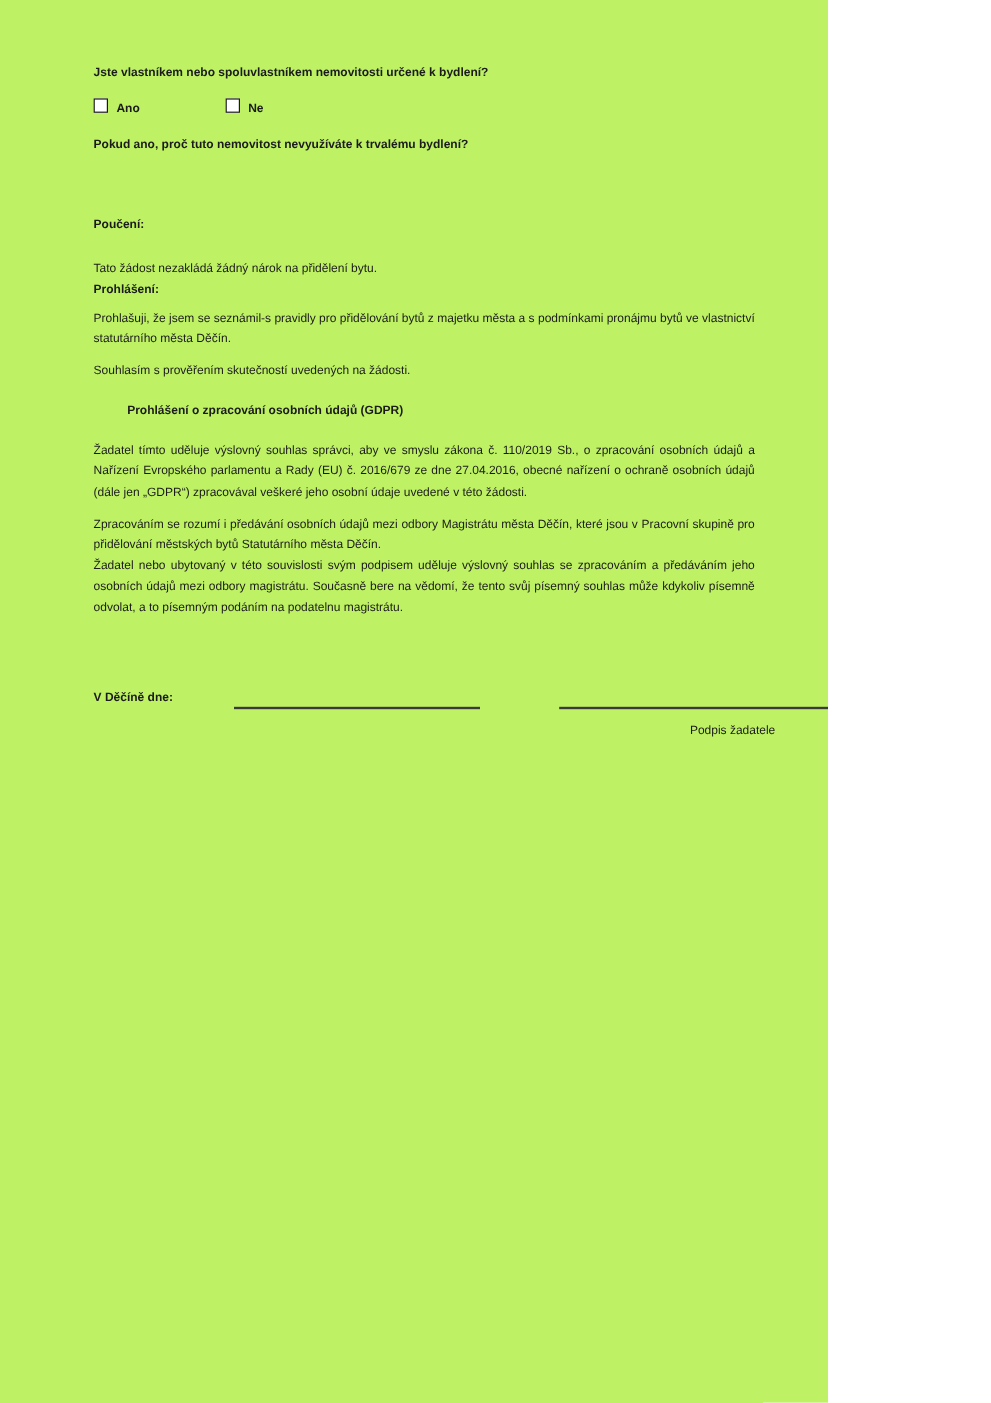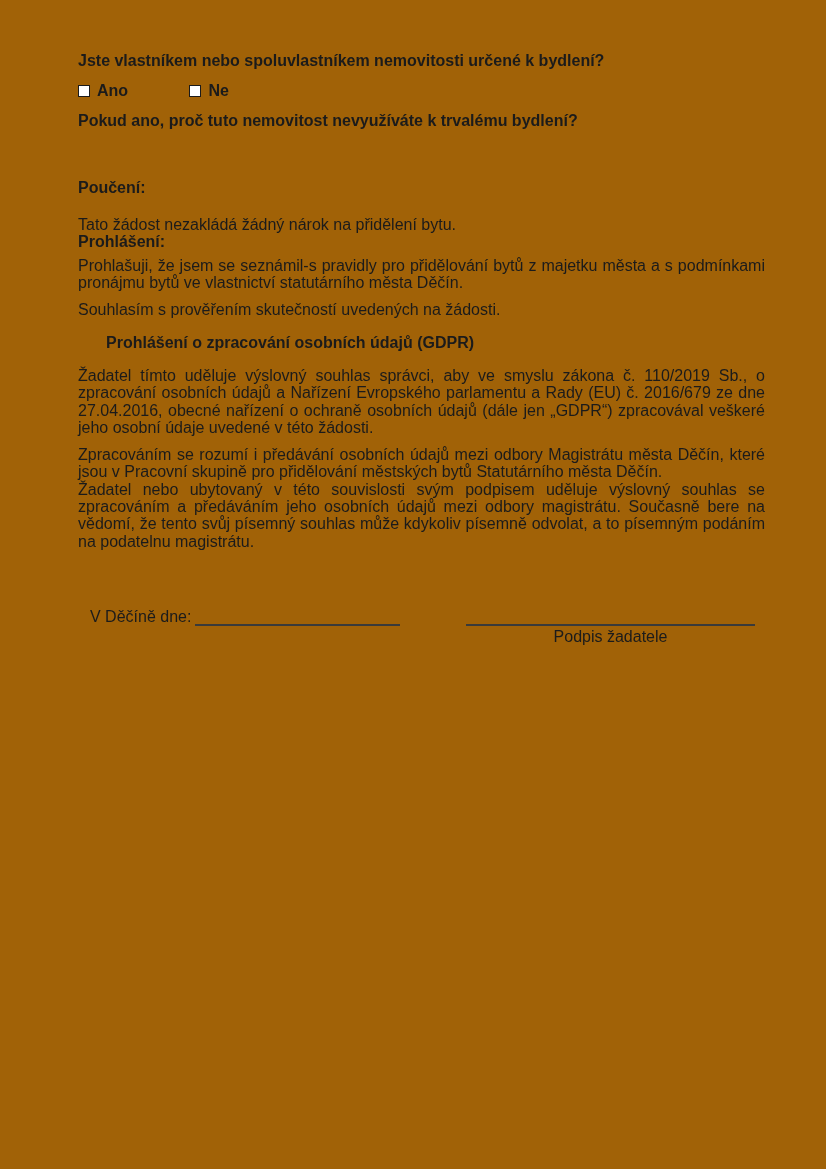--- a/index.html
+++ b/index.html
@@ -2,25 +2,25 @@
 <html lang="cs"><head>
 <meta charset="utf-8">
 <style>
   html, body {
     margin: 0;
     padding: 0;
     background: #ffffff;
   }
   .page {
     position: relative;
-    width: 826px;
+    width: 690px;
     height: 1169px;
-    background: #a16207;
+    background: #bef264;
     font-family: "Liberation Sans", "DejaVu Sans", sans-serif;
-    font-size: 16px;
+    font-size: 10px;
     line-height: 17.3px;
     color: #1b1b1b;
     overflow: hidden;
   }
   .content {
     padding: 46px 61px 0 78px;
   }
   .h {
     font-weight: bold;
   }
@@ -51,43 +51,43 @@
   .gdpr-p1 { margin-top: 16px; text-align: justify; }
   .gdpr-p2 { margin-top: 10px; text-align: justify; }
   .gdpr-p3 { text-align: justify; }
   .sig {
     position: relative;
     margin-top: 58px;
     height: 80px;
   }
   .sig-label {
     position: absolute;
-    left: 12px;
+    left: 0;
     top: 0;
-    font-weight: normal;
+    font-weight: bold;
   }
   .sig-line {
     position: absolute;
     border-bottom: 2px solid #3a3a3a;
     height: 0;
   }
   .sig-line.line1 {
     left: 117px;
     top: 16px;
     width: 205px;
   }
   .sig-line.line2 {
     left: 388px;
     top: 16px;
     width: 289px;
   }
   .sig-caption {
     position: absolute;
     left: 388px;
-    top: 20px;
+    top: 28px;
     width: 289px;
     text-align: center;
   }
 </style>
 </head>
 <body>
 
 <div class="page">
   <div class="content">
 

